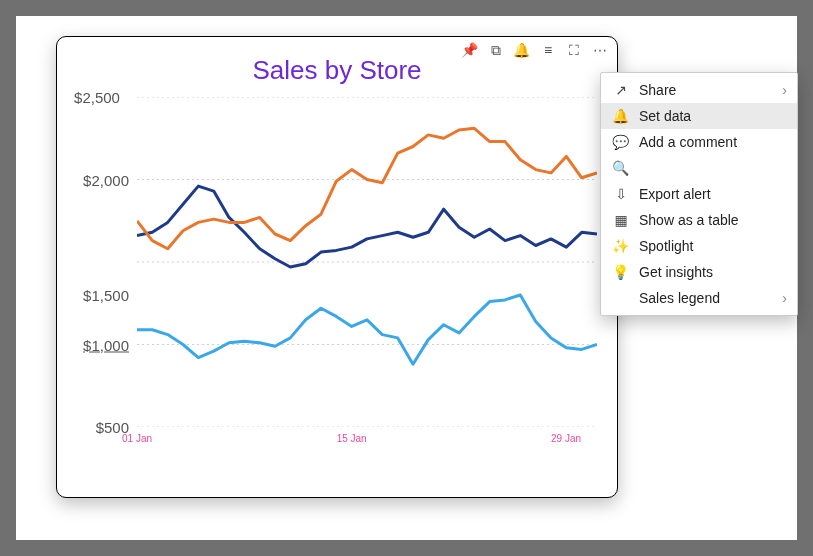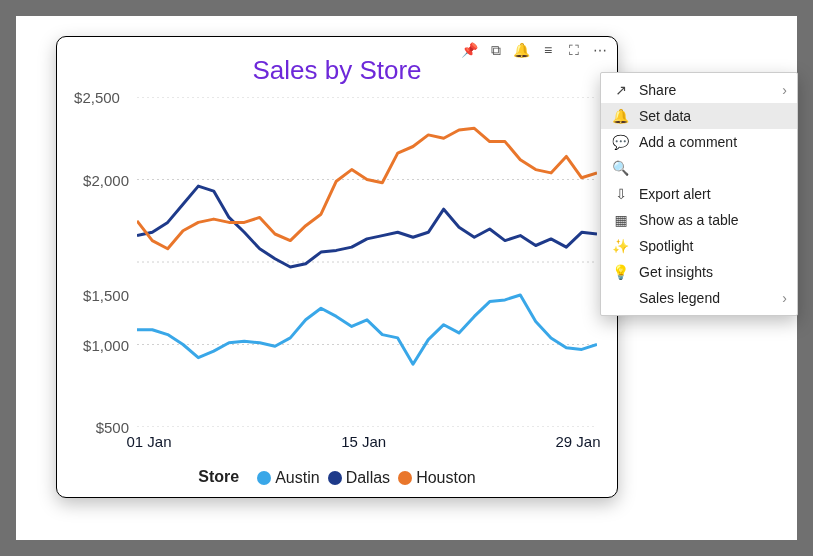--- a/index.html
+++ b/index.html
@@ -77,25 +77,24 @@
     right: 476px; 
     font-size: 15px;
     color: #555;
     text-align: right;
     width: 64px;
     transform: translateY(-50%);
   }
   .xtick {
     position: absolute;
     top: 396px;
-    font-size: 15px;
-    color: #0f172a;
+    font-size: 10px;
+    color: #ec4899;
     transform: translateX(-50%);
     white-space: nowrap;
-    margin-left: 12px;
   }
   .legend {
     position: absolute;
     left: 0;
     right: 0;
     bottom: 10px;
     text-align: center;
     font-size: 16px;
     color: #222;
   }
@@ -181,33 +180,32 @@
             <line x1="0" x2="460" y1="0" y2="0"></line>
           </g>
           <path d="M0.0 232.7 L15.3 232.7 L30.7 237.6 L46.0 247.5 L61.3 260.7 L76.7 254.1 L92.0 245.8 L107.3 244.2 L122.7 245.8 L138.0 249.2 L153.3 240.9 L168.7 222.8 L184.0 211.2 L199.3 219.4 L214.7 229.4 L230.0 222.8 L245.3 237.6 L260.7 240.9 L276.0 267.3 L291.3 242.6 L306.7 227.7 L322.0 235.9 L337.3 219.4 L352.7 204.6 L368.0 202.9 L383.3 198.0 L398.7 224.4 L414.0 240.9 L429.3 250.8 L444.7 252.4 L460.0 247.5 " fill="none" stroke="#39A7E8" stroke-width="3" stroke-linejoin="round"></path>
           <path d="M0.0 138.6 L15.3 135.3 L30.7 125.4 L46.0 107.2 L61.3 89.1 L76.7 94.1 L92.0 120.4 L107.3 135.3 L122.7 151.8 L138.0 161.7 L153.3 170.0 L168.7 166.7 L184.0 155.1 L199.3 153.4 L214.7 150.1 L230.0 141.9 L245.3 138.6 L260.7 135.3 L276.0 140.3 L291.3 135.3 L306.7 112.2 L322.0 130.3 L337.3 140.3 L352.7 132.0 L368.0 143.6 L383.3 138.6 L398.7 148.5 L414.0 141.9 L429.3 150.1 L444.7 135.3 L460.0 137.0 " fill="none" stroke="#1E3A8A" stroke-width="3" stroke-linejoin="round"></path>
           <path d="M0.0 123.8 L15.3 143.6 L30.7 151.8 L46.0 133.7 L61.3 125.4 L76.7 122.1 L92.0 125.4 L107.3 125.4 L122.7 120.4 L138.0 137.0 L153.3 143.6 L168.7 128.7 L184.0 117.2 L199.3 84.2 L214.7 72.6 L230.0 82.5 L245.3 85.8 L260.7 56.1 L276.0 49.5 L291.3 37.9 L306.7 41.3 L322.0 33.0 L337.3 31.3 L352.7 44.6 L368.0 44.6 L383.3 62.7 L398.7 72.6 L414.0 75.9 L429.3 59.4 L444.7 80.8 L460.0 75.9 " fill="none" stroke="#E9762B" stroke-width="3" stroke-linejoin="round"></path>
         </svg>
     </div>
 
     <div id="yticks">
         <div class="ytick" style="top: 390px; left: 8px; width: 64px; ">$500</div>
-        <div class="ytick" style="top: 307.5px; left: 8px; width: 64px; text-align: right;">$1,000</div>
+        <div class="ytick" style="top: 307.5px; left: 8px; width: 64px; text-align: right; text-decoration: underline;">$1,000</div>
         <div class="ytick" style="top: 225px; left: 8px; width: 64px; text-align: right; margin-top: 33px;">$1,500</div>
         <div class="ytick" style="top: 142.5px; left: 8px; width: 64px; ">$2,000</div>
         <div class="ytick" style="top: 60px; left: 8px; width: 64px; text-align: center;">$2,500</div>
       </div>
 
     <div id="xticks">
         <div class="xtick" style="left: 80px;">01 Jan</div>
         <div class="xtick" style="left: 294.667px;">15 Jan</div>
         <div class="xtick" style="left: 509px;">29 Jan</div>
       </div>
 
-    <div class="legend" id="legend"><span class="lt">Store</span><span class="sw" style="background: rgb(57, 167, 232);"></span><span class="ln">Austin</span><span class="sw" style="background: rgb(30, 58, 138);"></span><span class="ln">Dallas</span><span class="sw" style="background: rgb(233, 118, 43);"></span><span class="ln">Houston</span></div>
 
   </div>
 
   <div class="context-menu" id="context-menu">
       <div class="item">
         <span class="icn">↗</span>
         <span>Share</span>
         <span class="chev">›</span>
       </div>
       <div class="item highlight">

